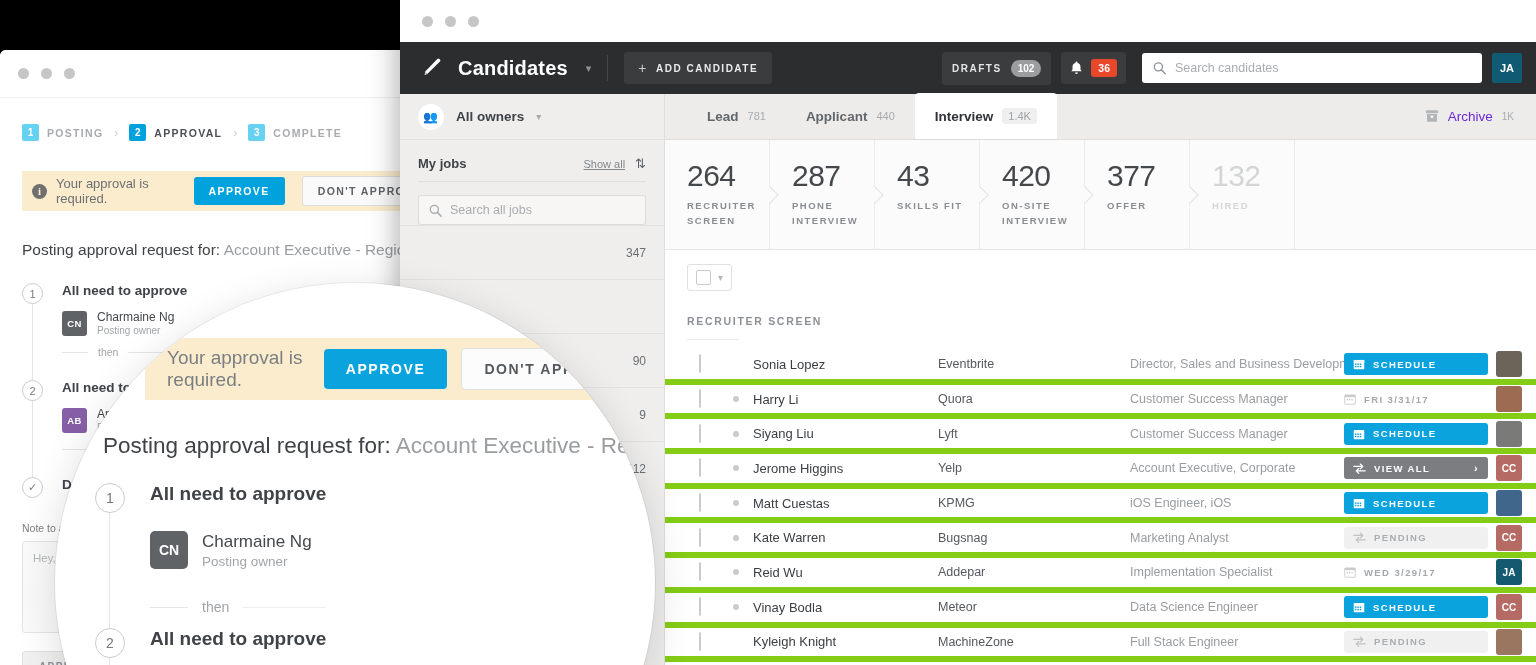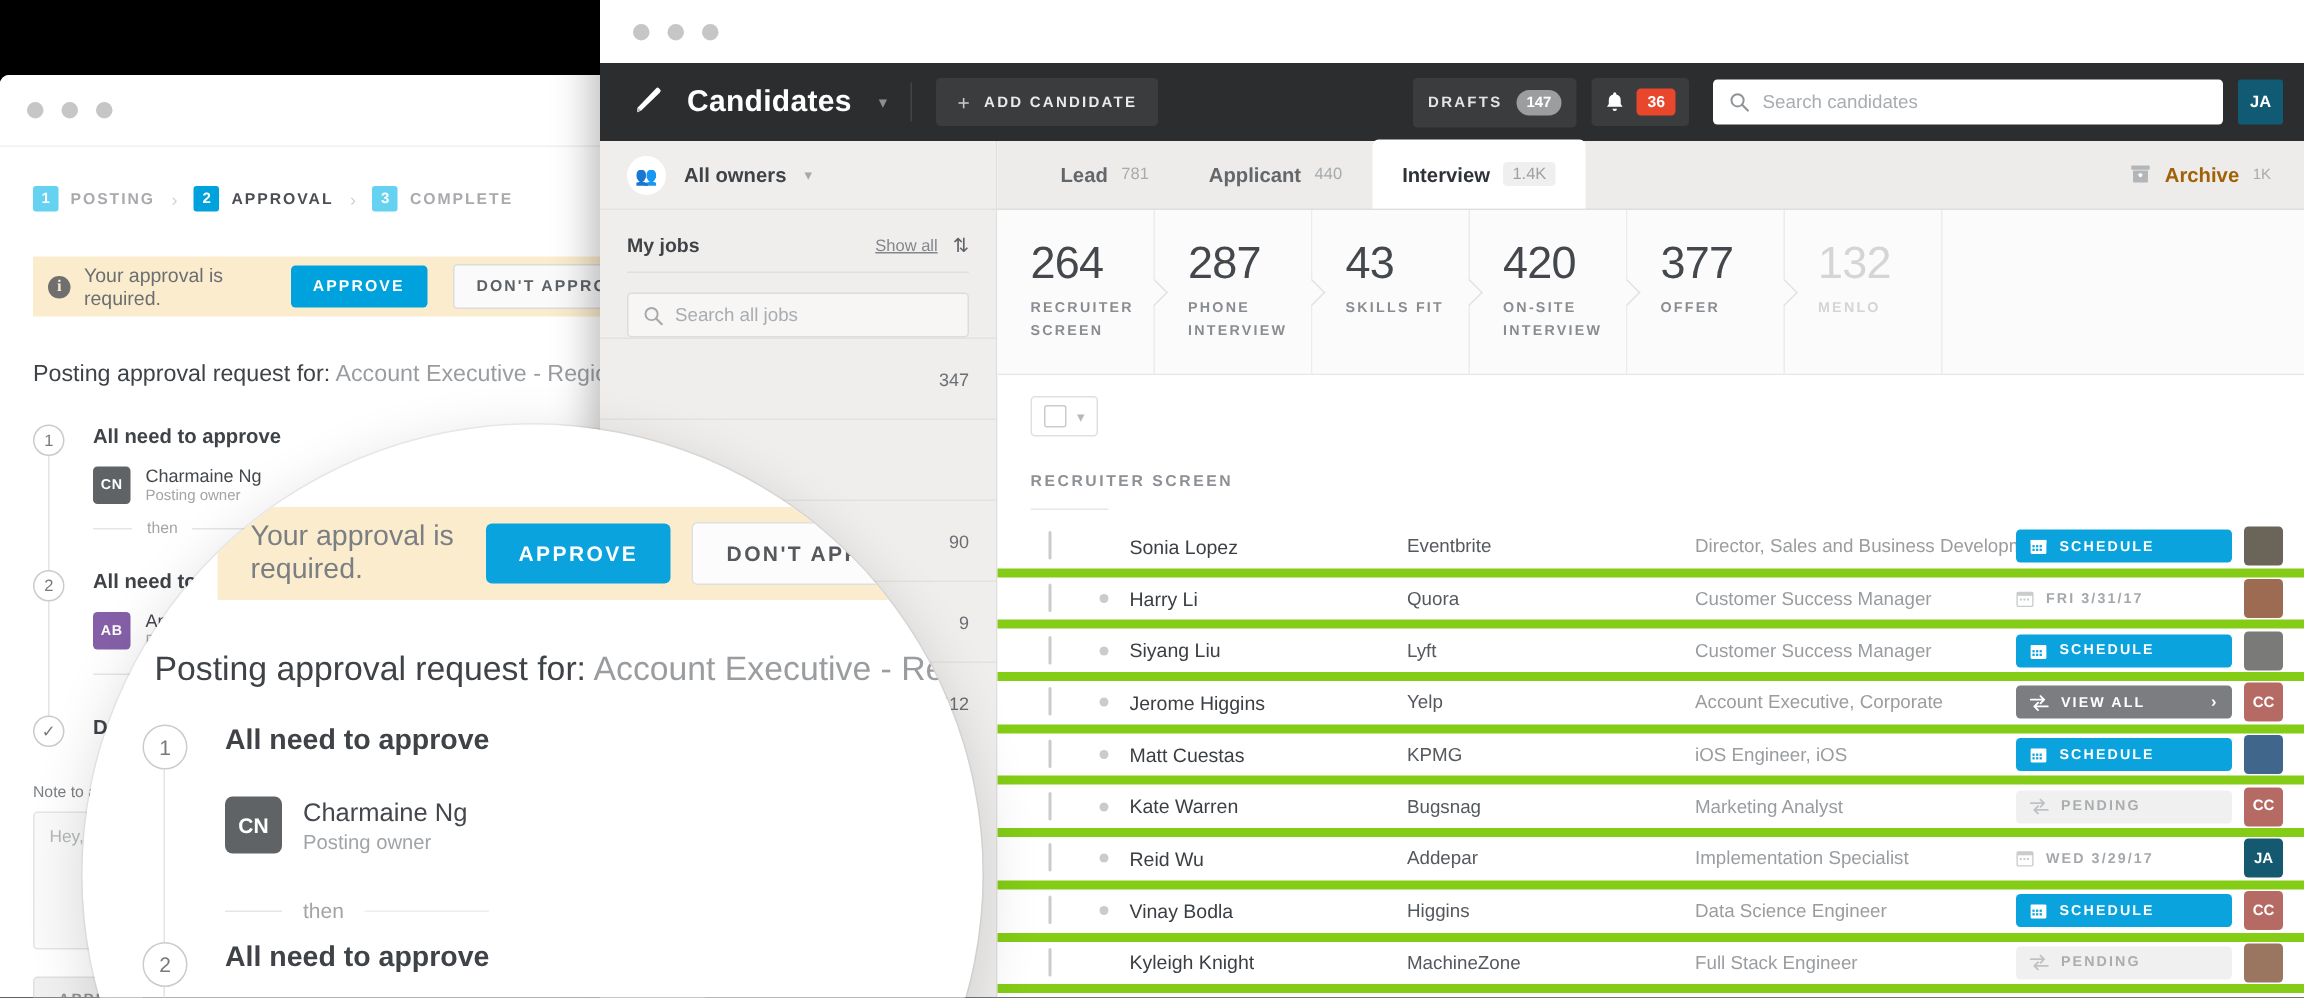--- a/index.html
+++ b/index.html
@@ -212,21 +212,21 @@
   }
   .tab .t-lbl { font-size: 13.5px; color: #63676b; font-weight: bold; }
   .tab .t-cnt { font-size: 11px; color: #a8abae; }
   .tab.active { background: #fff; border-radius: 4px 4px 0 0; }
   .tab.active .t-lbl { color: #2f3337; }
   .tab.active .t-cnt { background: #efefef; padding: 2px 6px; border-radius: 3px; color: #9fa2a5; }
   .tabstrip-spacer { flex: 1; }
   .archive {
     display: flex; align-items: center; gap: 9px; padding: 0 22px; height: 46px; cursor: pointer;
   }
-  .archive .a-lbl { font-size: 13.5px; color: #a16207; font-weight: bold; }
+  .archive .a-lbl { font-size: 13.5px; color: #6d28d9; font-weight: normal; }
   .archive .a-cnt { font-size: 10px; color: #a8abae; }
 
   
   #pipeline { display: flex; height: 110px; border-bottom: 1px solid #e6e6e6; background: #fbfbfb; }
   .pstage {
     flex: 0 0 105px; padding: 20px 0 0 22px; position: relative;
     border-right: 1px solid #ececec; background: #fbfbfb;
   }
   .pstage .num { font-size: 30px; color: #44484c; font-weight: 300; line-height: 1.05; letter-spacing: -.5px; }
   .pstage .lbl {
@@ -439,21 +439,21 @@
       <span class="hdr-divider"></span>
       <button class="btn-add">
         <span class="plus">+</span>
         <span>ADD CANDIDATE</span>
       </button>
 
       <span class="hdr-spacer"></span>
 
       <div class="pill-drafts">
         <span class="lbl">DRAFTS</span>
-        <span class="badge-gray">147</span>
+        <span class="badge-gray">102</span>
       </div>
 
       <div class="pill-bell">
         <svg width="13" height="14" viewBox="0 0 16 17">
           <path d="M8 0.6 a1.3 1.3 0 0 1 1.3 1.3 v0.5 a4.8 4.8 0 0 1 3.6 4.6 v3.2 l1.5 2.2 H1.6 L3.1 10.2 V7 a4.8 4.8 0 0 1 3.6-4.6 V1.9 A1.3 1.3 0 0 1 8 0.6 Z" fill="#ffffff"></path>
           <path d="M6.2 14.1 h3.6 a1.8 1.8 0 0 1-3.6 0 Z" fill="#ffffff"></path>
         </svg>
         <span class="badge-red">36</span>
       </div>
 
@@ -564,21 +564,21 @@
             <div class="lbl">ON-SITE INTERVIEW</div>
             <span class="arrow"></span>
           </div>
           <div class="pstage">
             <div class="num">377</div>
             <div class="lbl">OFFER</div>
             <span class="arrow"></span>
           </div>
           <div class="pstage dim">
             <div class="num">132</div>
-            <div class="lbl">MENLO</div>
+            <div class="lbl">HIRED</div>
           </div>
           <div class="ptail"></div>
         </div>
 
         <div id="list-toolbar">
           <span class="selall">
             <span class="cbox"></span>
             <span class="cv">▾</span>
           </span>
         </div>
@@ -764,21 +764,21 @@
               <span class="thumb" style="background:#14596f">JA</span>
             </span>
           </div>
 
           <div class="crow">
             <span class="c-cb"><span class="cbox"></span></span>
             <span class="c-dot">
                 <i></i>
               </span>
             <span class="c-name">Vinay Bodla</span>
-            <span class="c-co">Higgins</span>
+            <span class="c-co">Meteor</span>
             <span class="c-title">Data Science Engineer</span>
             <span class="c-act">
               <span class="act schedule">
                 <svg class="cal-ico" viewBox="0 0 16 16">
                     <rect x="1" y="2.6" width="14" height="12.4" rx="1" fill="#fff"></rect>
                     <rect x="2.6" y="7.2" width="2" height="2" fill="#0aa3dd"></rect>
                     <rect x="5.8" y="7.2" width="2" height="2" fill="#0aa3dd"></rect>
                     <rect x="9" y="7.2" width="2" height="2" fill="#0aa3dd"></rect>
                     <rect x="2.6" y="10.4" width="2" height="2" fill="#0aa3dd"></rect>
                     <rect x="5.8" y="10.4" width="2" height="2" fill="#0aa3dd"></rect>

